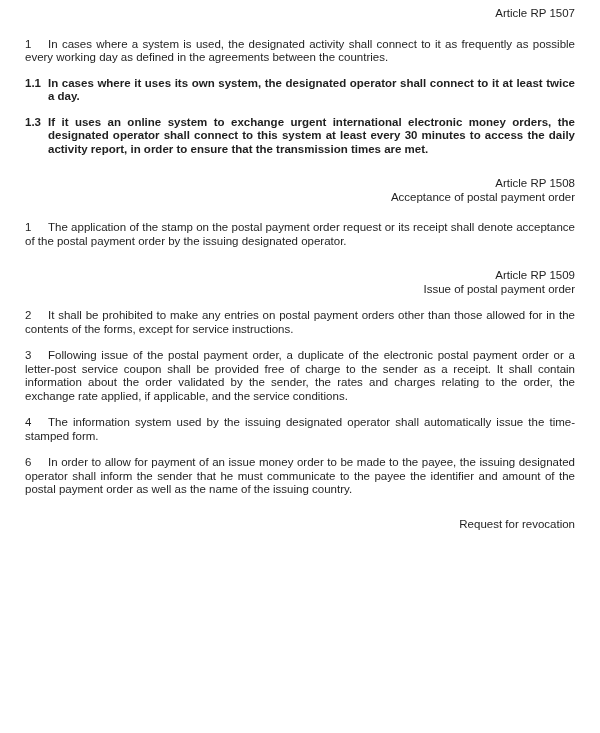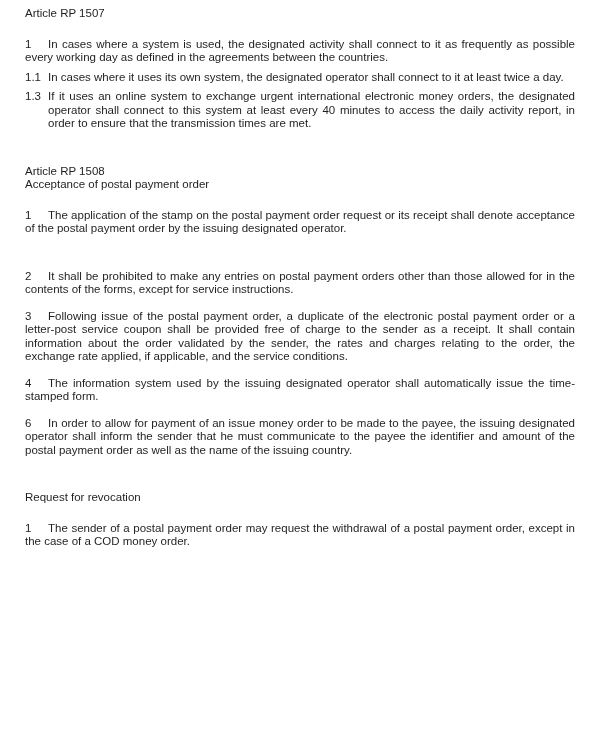--- a/index.html
+++ b/index.html
@@ -13,75 +13,80 @@
     overflow: hidden;
     font-family: "Liberation Sans", sans-serif;
     font-size: 11.5px;
     line-height: 13.5px;
     color: #1f1f1f;
   }
   .doc {
     padding: 7px 25px 0 25px;
   }
   .article {
-    margin-top: 34px;
+    margin-top: 21px;
   }
   .article.first {
     margin-top: 0;
   }
   .heading div {
     white-space: nowrap;
+    text-align: right;
   }
   .para {
     margin: 13px 0 0 0;
     text-align: justify;
   }
   .para.first {
     margin-top: 17px;
   }
   .para.sub {
-    margin-top: 6px;
+    margin-top: 12px;
     padding-left: 23px;
     text-indent: -23px;
+    font-weight: bold;
   }
   .pnum {
     display: inline-block;
     width: 23px;
     text-indent: 0;
   }
 </style>
 </head>
 <body>
 
 <div class="doc">
 
   <section class="article first">
     <div class="heading">
       <div>Article RP 1507</div>
     </div>
     <p class="para first"><span class="pnum">1</span><span>In cases where a system is used, the designated activity shall connect to it as frequently as possible every working day as defined in the agreements between the countries.</span></p>
     <p class="para sub"><span class="pnum">1.1</span><span>In cases where it uses its own system, the designated operator shall connect to it at least twice a day.</span></p>
-    <p class="para sub"><span class="pnum">1.3</span><span>If it uses an online system to exchange urgent international electronic money orders, the designated operator shall connect to this system at least every 40 minutes to access the daily activity report, in order to ensure that the transmission times are met.</span></p>
+    <p class="para sub"><span class="pnum">1.3</span><span>If it uses an online system to exchange urgent international electronic money orders, the designated operator shall connect to this system at least every 30 minutes to access the daily activity report, in order to ensure that the transmission times are met.</span></p>
   </section>
 
   <section class="article">
     <div class="heading">
       <div>Article RP 1508</div>
       <div>Acceptance of postal payment order</div>
     </div>
     <p class="para first"><span class="pnum">1</span><span>The application of the stamp on the postal payment order request or its receipt shall denote acceptance of the postal payment order by the issuing designated operator.</span></p>
   </section>
 
   <section class="article">
+    <div class="heading">
+      <div>Article RP 1509</div>
+      <div>Issue of postal payment order</div>
+    </div>
     <p class="para"><span class="pnum">2</span><span>It shall be prohibited to make any entries on postal payment orders other than those allowed for in the contents of the forms, except for service instructions.</span></p>
     <p class="para"><span class="pnum">3</span><span>Following issue of the postal payment order, a duplicate of the electronic postal payment order or a letter-post service coupon shall be provided free of charge to the sender as a receipt. It shall contain information about the order validated by the sender, the rates and charges relating to the order, the exchange rate applied, if applicable, and the service conditions.</span></p>
     <p class="para"><span class="pnum">4</span><span>The information system used by the issuing designated operator shall automatically issue the time-stamped form.</span></p>
     <p class="para"><span class="pnum">6</span><span>In order to allow for payment of an issue money order to be made to the payee, the issuing designated operator shall inform the sender that he must communicate to the payee the identifier and amount of the postal payment order as well as the name of the issuing country.</span></p>
   </section>
 
   <section class="article">
     <div class="heading">
       <div>Request for revocation</div>
     </div>
-    <p class="para first"><span class="pnum">1</span><span>The sender of a postal payment order may request the withdrawal of a postal payment order, except in the case of a COD money order.</span></p>
   </section>
 
 </div>
 
 </body></html>

